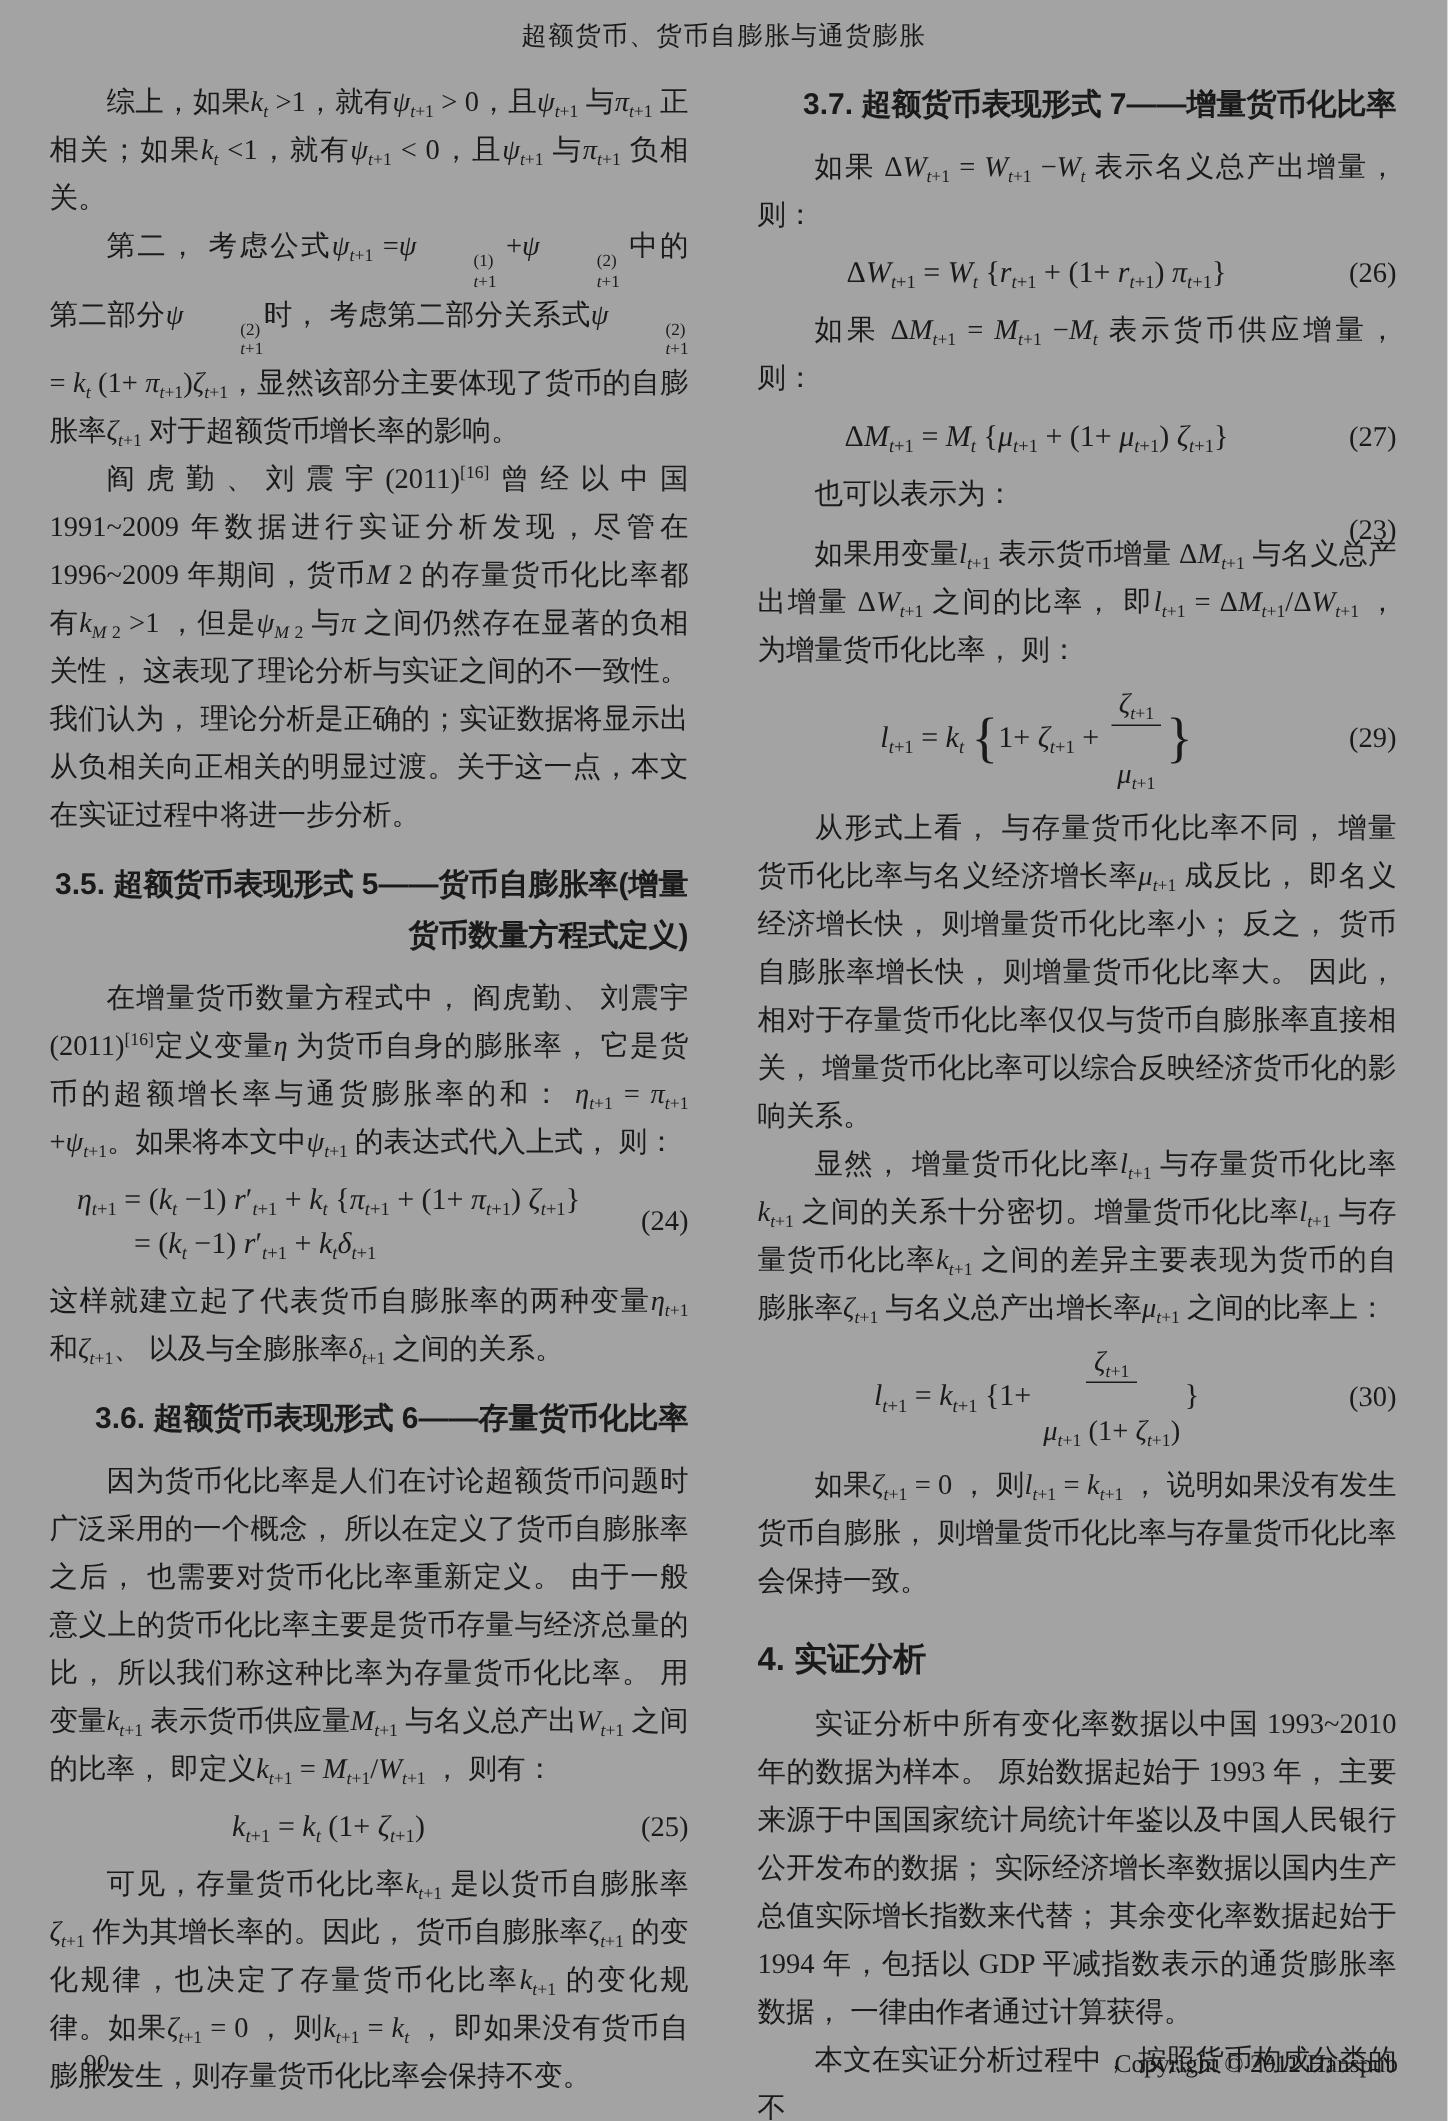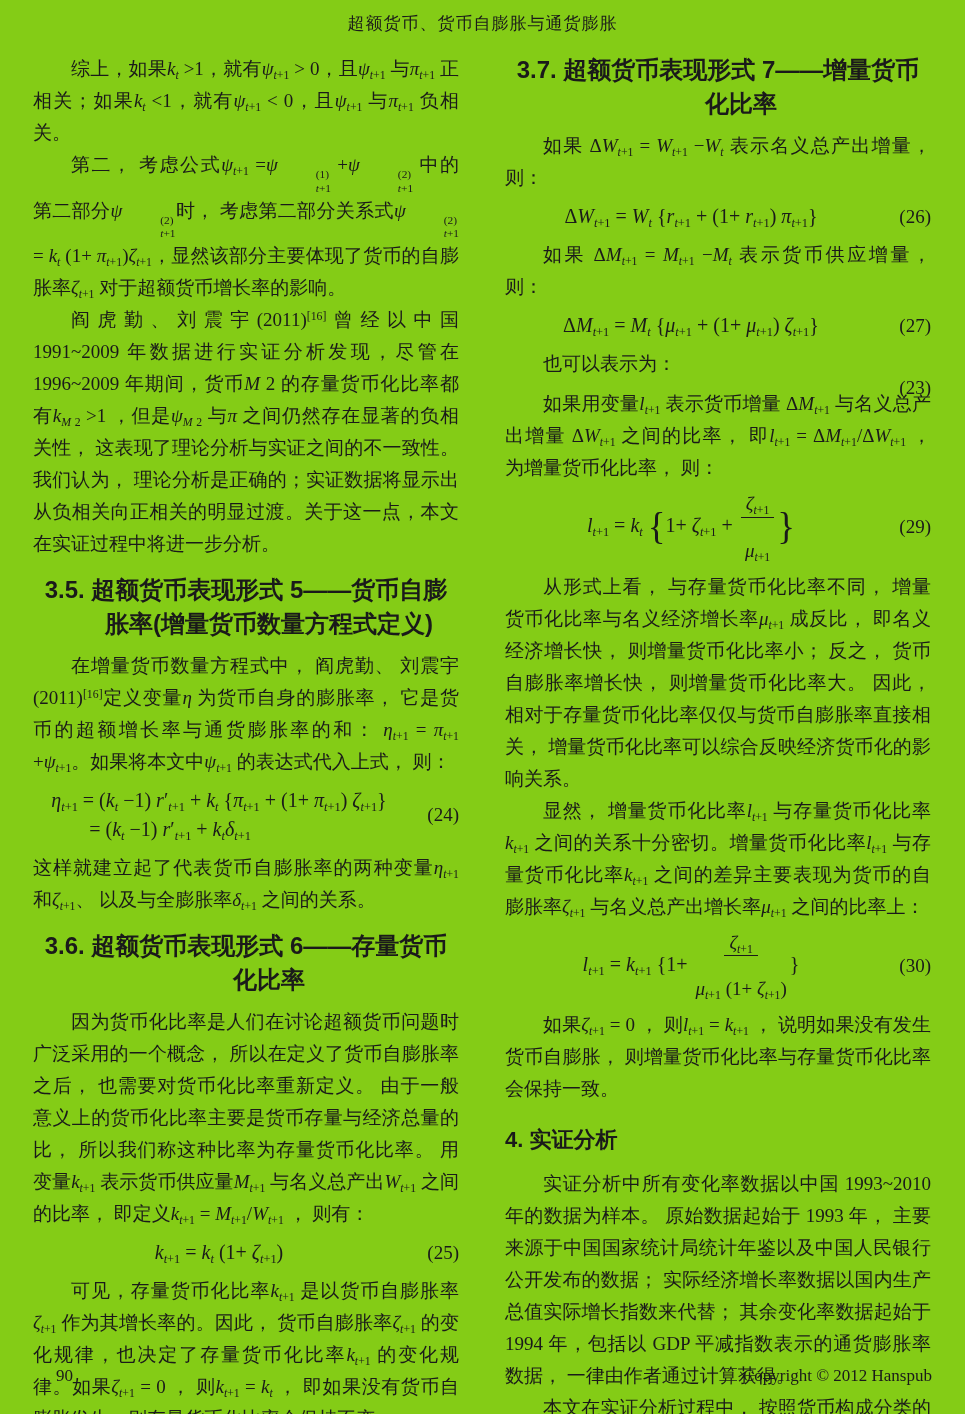--- a/index.html
+++ b/index.html
@@ -1,19 +1,19 @@
 <!DOCTYPE html>
 <html><head>
 <meta charset="utf-8">
 <style>
   html,body{margin:0;padding:0;background:#ffffff;}
   .page{
     position:relative;
     width:965px;height:1414px;
-    background:#84cc16;
+    background:#a3a3a3;
     color:#1a1a1a;
     font-family:"Liberation Serif","DejaVu Serif",serif;
     overflow:hidden;
   }
   .header-title{
     text-align:center;
     padding-top:12px;
     font-size:17px;
     letter-spacing:1px;
   }
@@ -29,26 +29,26 @@
     font-size:19px;
     line-height:32px;
     text-align:justify;
     margin:0;
     text-indent:2em;
   }
   .para.noindent{text-indent:0;}
   .sec2{
     font-family:"Liberation Sans","DejaVu Sans",sans-serif;
     font-weight:bold;
-    font-size:24px;
+    font-size:20px;
     line-height:34px;
     margin:13px 0 9px;
     padding-left:46px;
     text-indent:-46px;
-    text-align:center;
+    text-align:right;
   }
   .sec1{
     font-family:Liberation Sans, sans-serif;
     font-weight:bold;
     font-size:22px;
     line-height:30px;
     margin:20px 0 13px;
   }
   .formula{
     position:relative;

